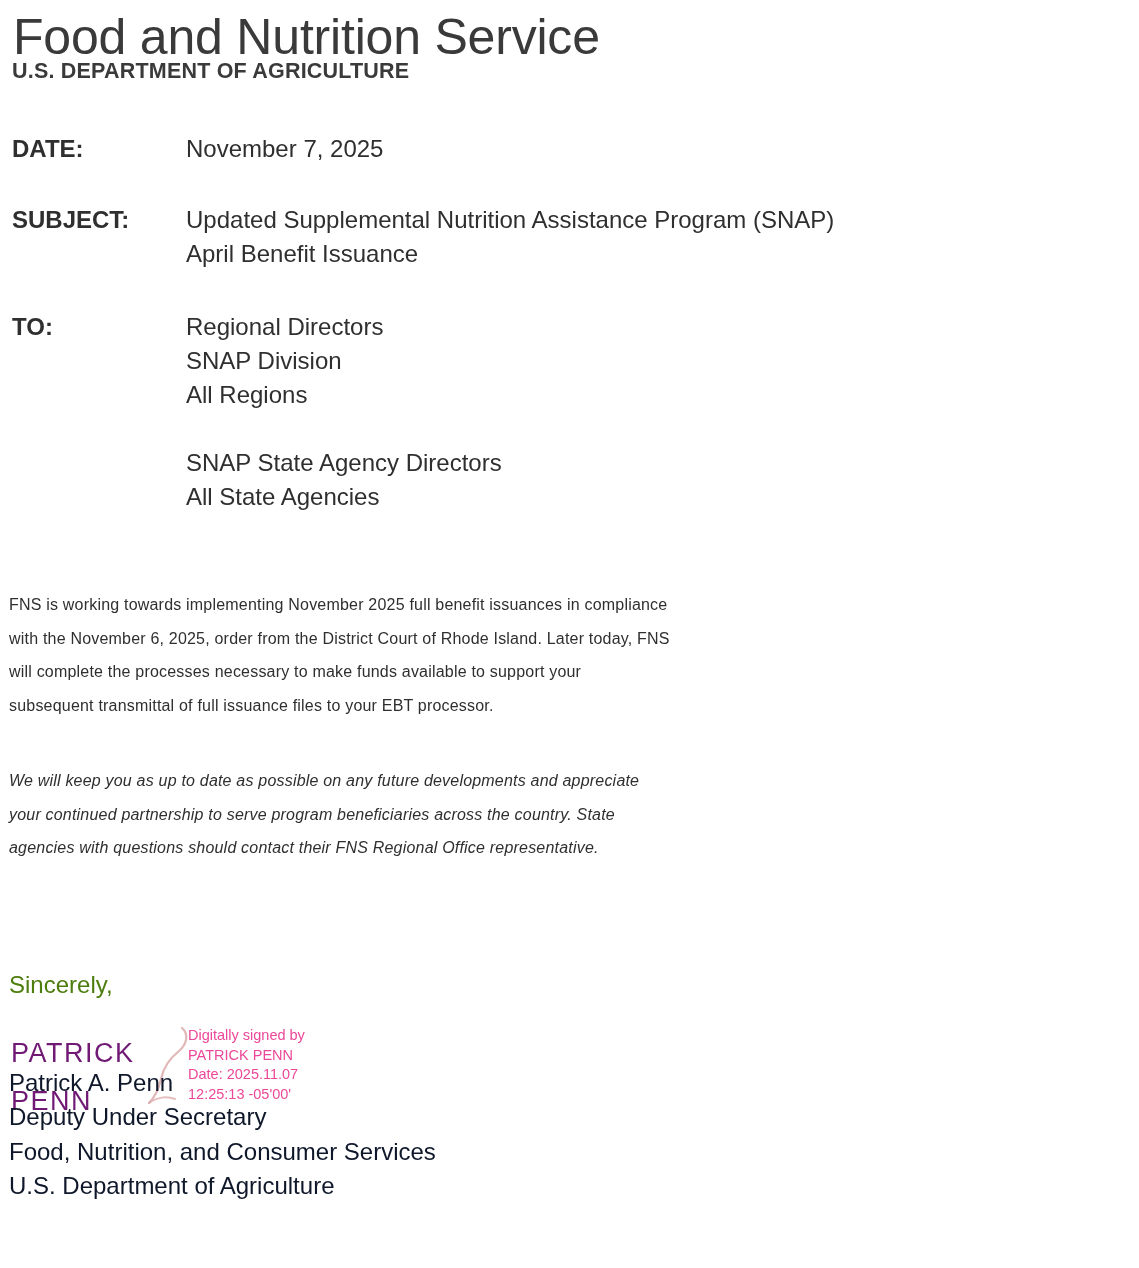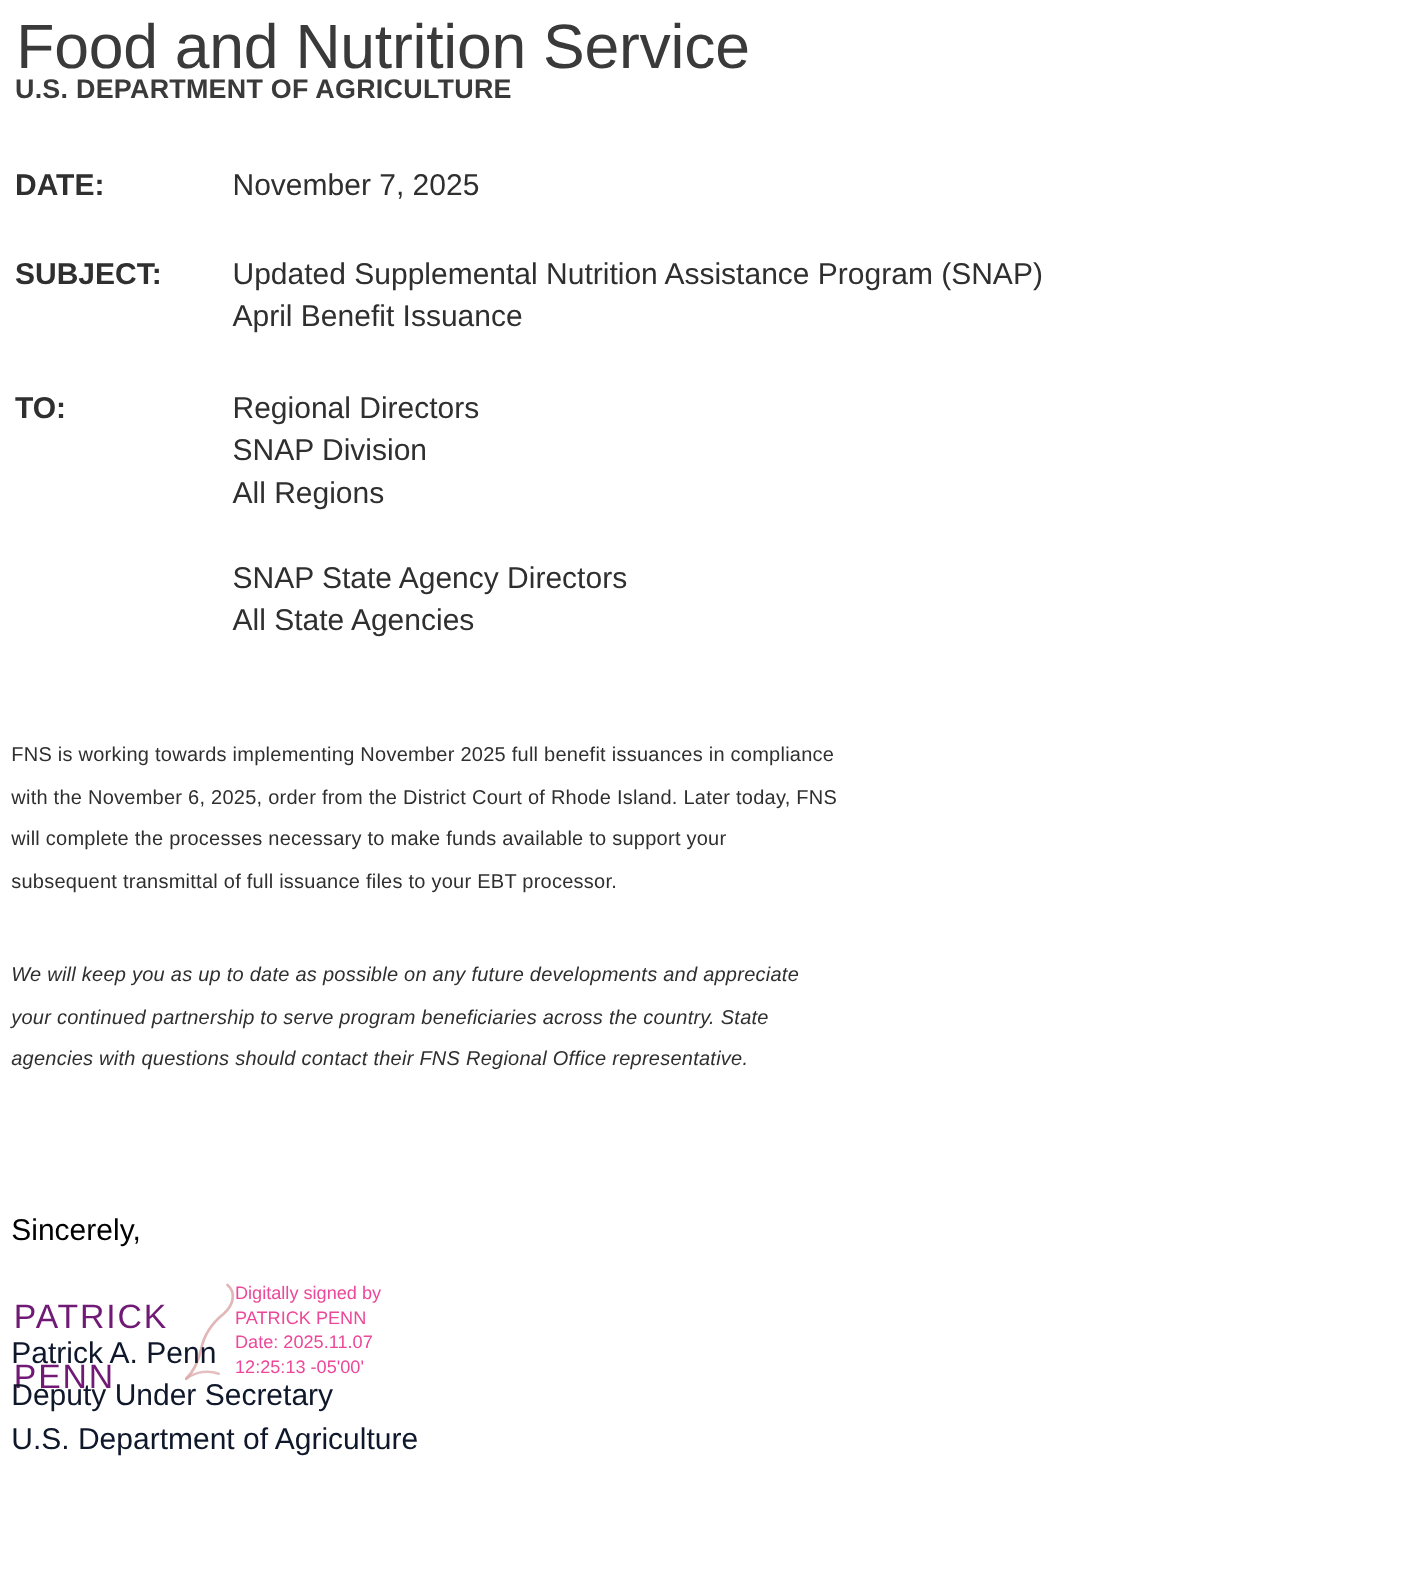--- a/index.html
+++ b/index.html
@@ -29,21 +29,21 @@
   .to-gap { margin-top:34px; }
 
   
   .para {
     position:absolute; left:9px; width:1130px; margin:0;
     font-size:16px; line-height:33.5px; letter-spacing:0.2px; color:#2f2f2f;
   }
   .p1 { top:588px; }
   .p2 { top:764px;font-style:italic; }
 
-  .closing { position:absolute; left:9px; top:971px; font-size:24px; color:#000000; }
+  .closing { position:absolute; left:9px; top:971px; font-size:24px; color:#4d7c0f; }
 
   
   .sig-name {
     position:absolute; left:11px; top:1029px;
     font-size:27px; line-height:48px; letter-spacing:1.5px; color:#701a75;
   }
   .flourish { position:absolute; left:146px; top:1024px; }
   .sig-details {
     position:absolute; left:188px; top:1026px;
     font-size:14.5px; line-height:19.5px; color:#ec4899;
@@ -106,16 +106,17 @@
     </svg>
     <div class="sig-details prewrap">Digitally signed by
 PATRICK PENN
 Date: 2025.11.07
 12:25:13 -05'00'</div>
   </div>
 
   <div class="signer">
     <div>Patrick A. Penn</div>
     <div>Deputy Under Secretary</div>
+    <div>Food, Nutrition, and Consumer Services</div>
     <div>U.S. Department of Agriculture</div>
   </div>
 
 </div>
 
 </body></html>

